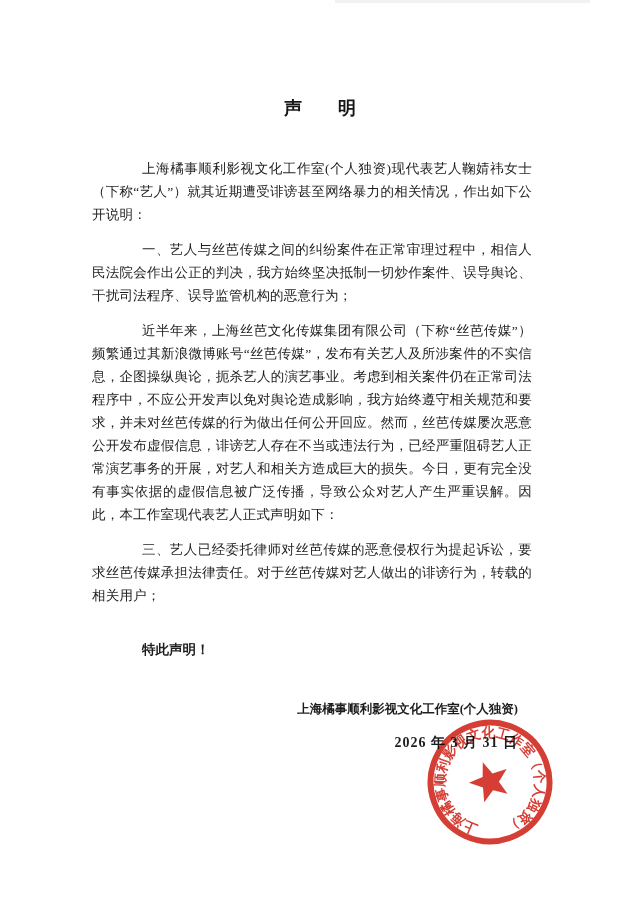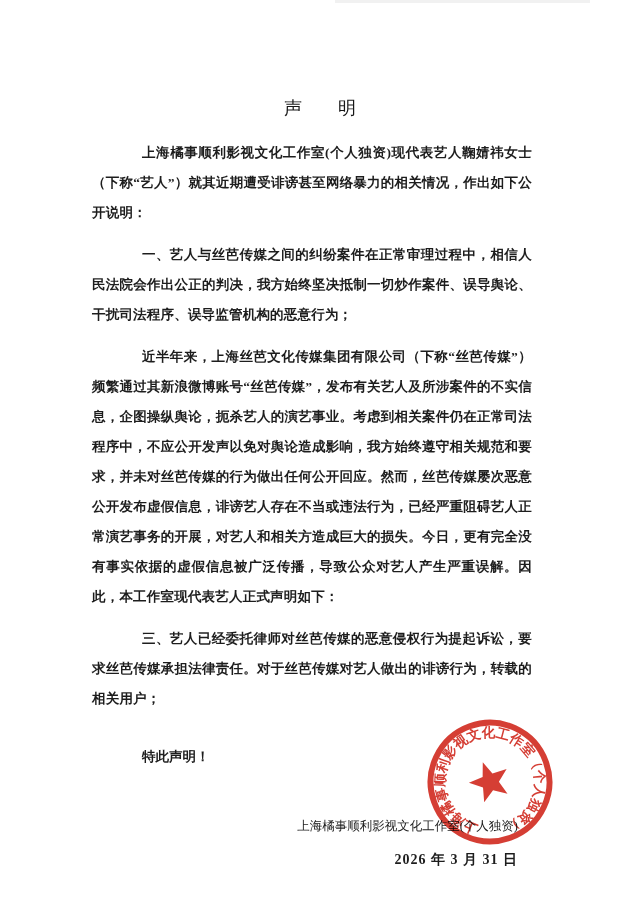--- a/index.html
+++ b/index.html
@@ -15,46 +15,46 @@
     position: absolute; top: 0; left: 335px;
     width: 255px; height: 3px;
     background: #f1f1f1;
   }
   .doc {
     padding: 96px 92px 0 92px;
   }
   .title {
     text-align: center;
     font-size: 18px;
-    font-weight: 400;
-    margin: 0 0 18px 0;
+    font-weight: 700;
+    margin: 0 0 37px 0;
     color: #161616;
   }
   p.para {
     margin: 0 16px 12px 0;
     text-indent: 50px;
     text-align: justify;
     font-size: 13.5px;
-    line-height: 30px;
-    font-weight: 700;
+    line-height: 23px;
+    font-weight: 400;
     letter-spacing: 0.2px;
   }
   p.closing {
     margin: 31px 0 0 0;
     text-indent: 50px;
     font-size: 13.5px;
     line-height: 23px;
     font-weight: 600;
   }
   .signature {
-    margin-top: 50px;
+    margin-top: 40px;
     text-align: right;
     padding-right: 30px;
     font-size: 12.5px;
-    font-weight: 400;
+    font-weight: 700;
   }
   .date {
     margin-top: 16px;
     text-align: right;
     padding-right: 30px;
     font-size: 14px;
     font-weight: 600;
     letter-spacing: 1px;
   }
   .stamp {

